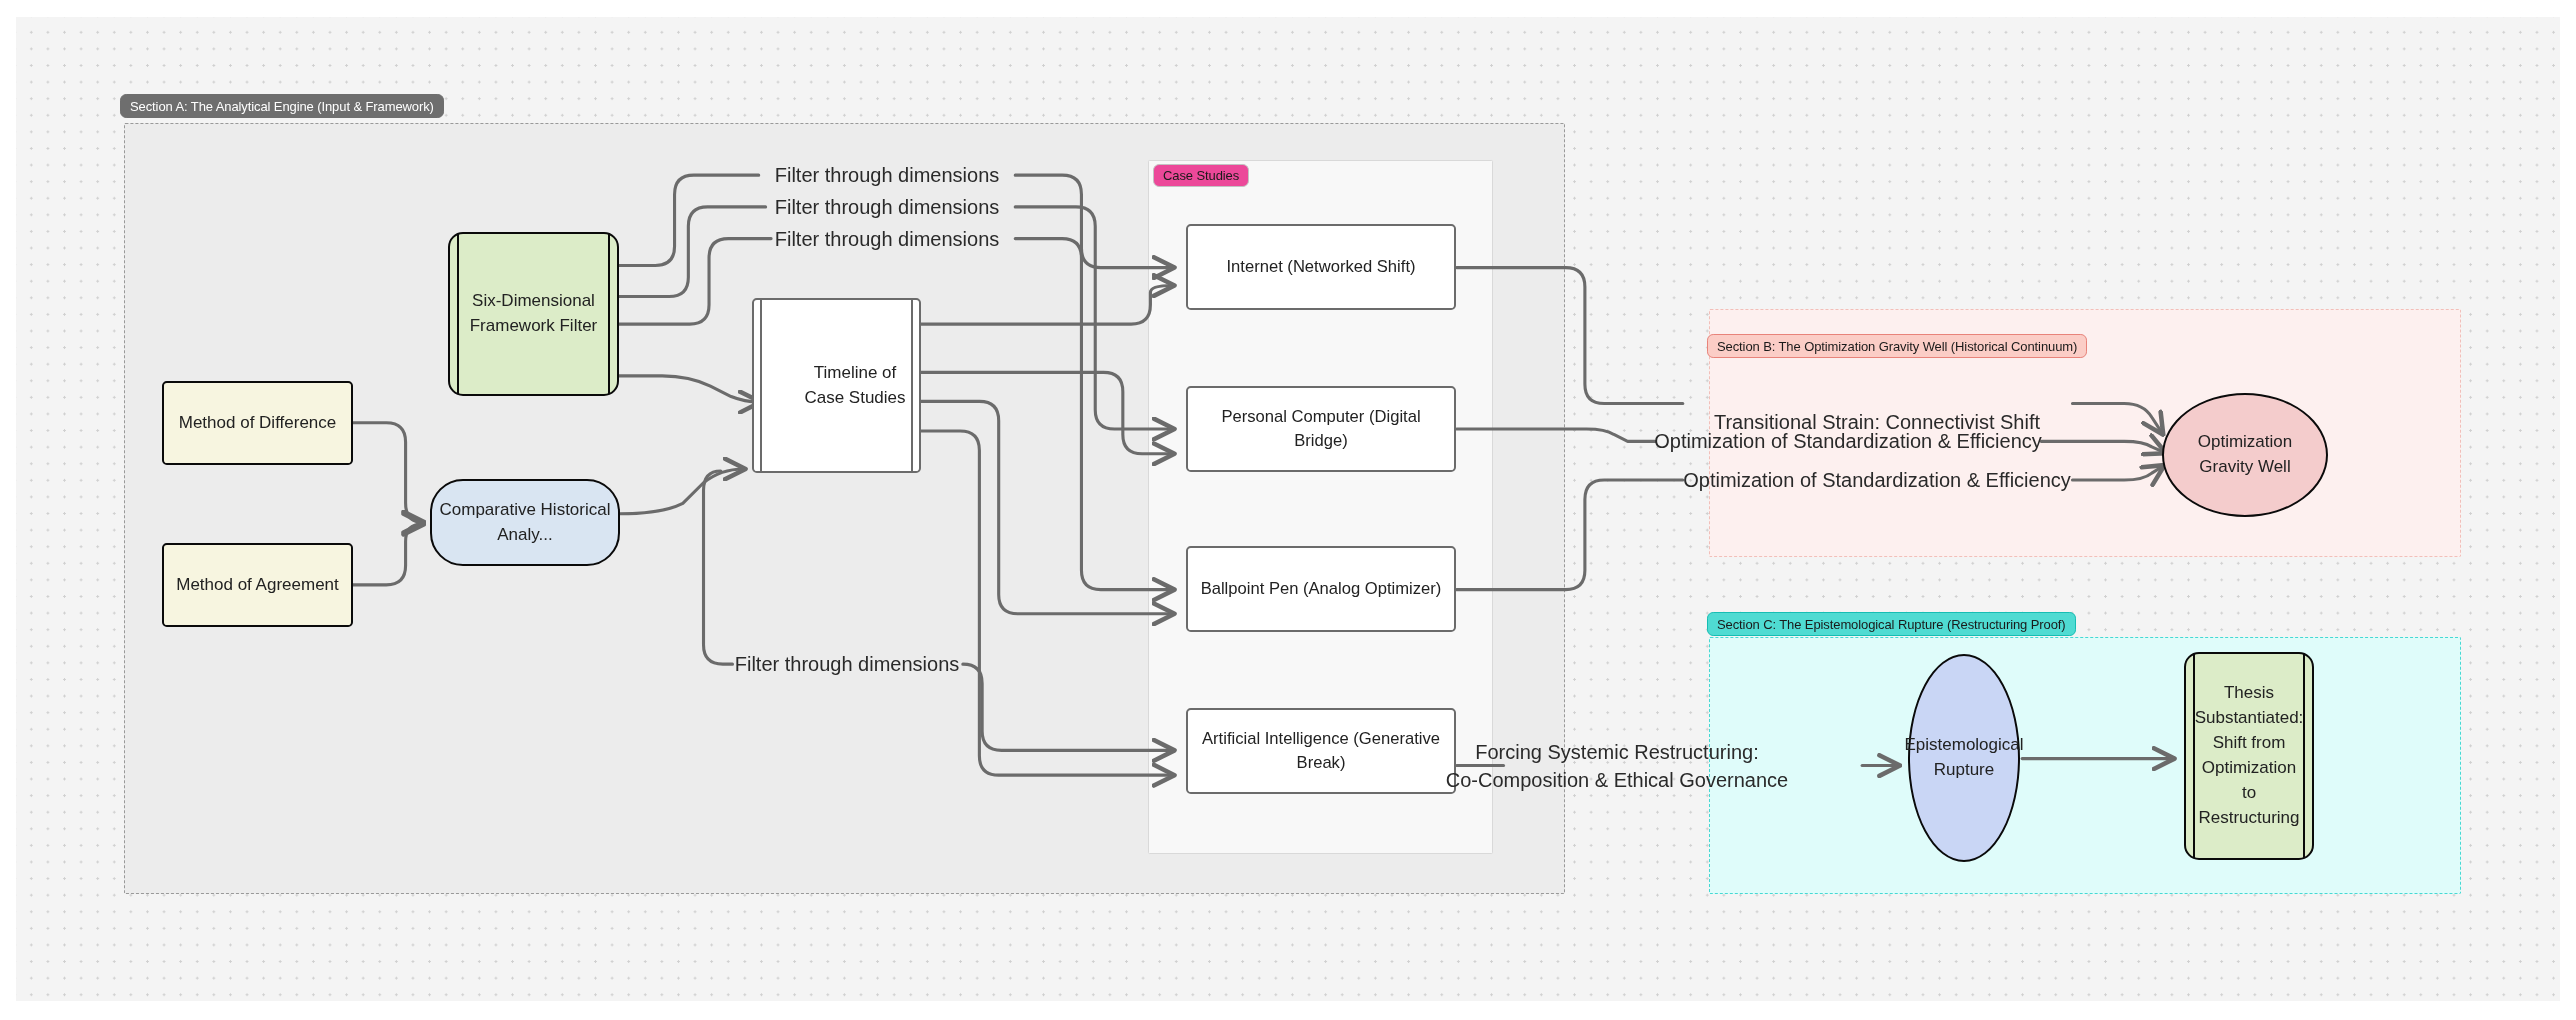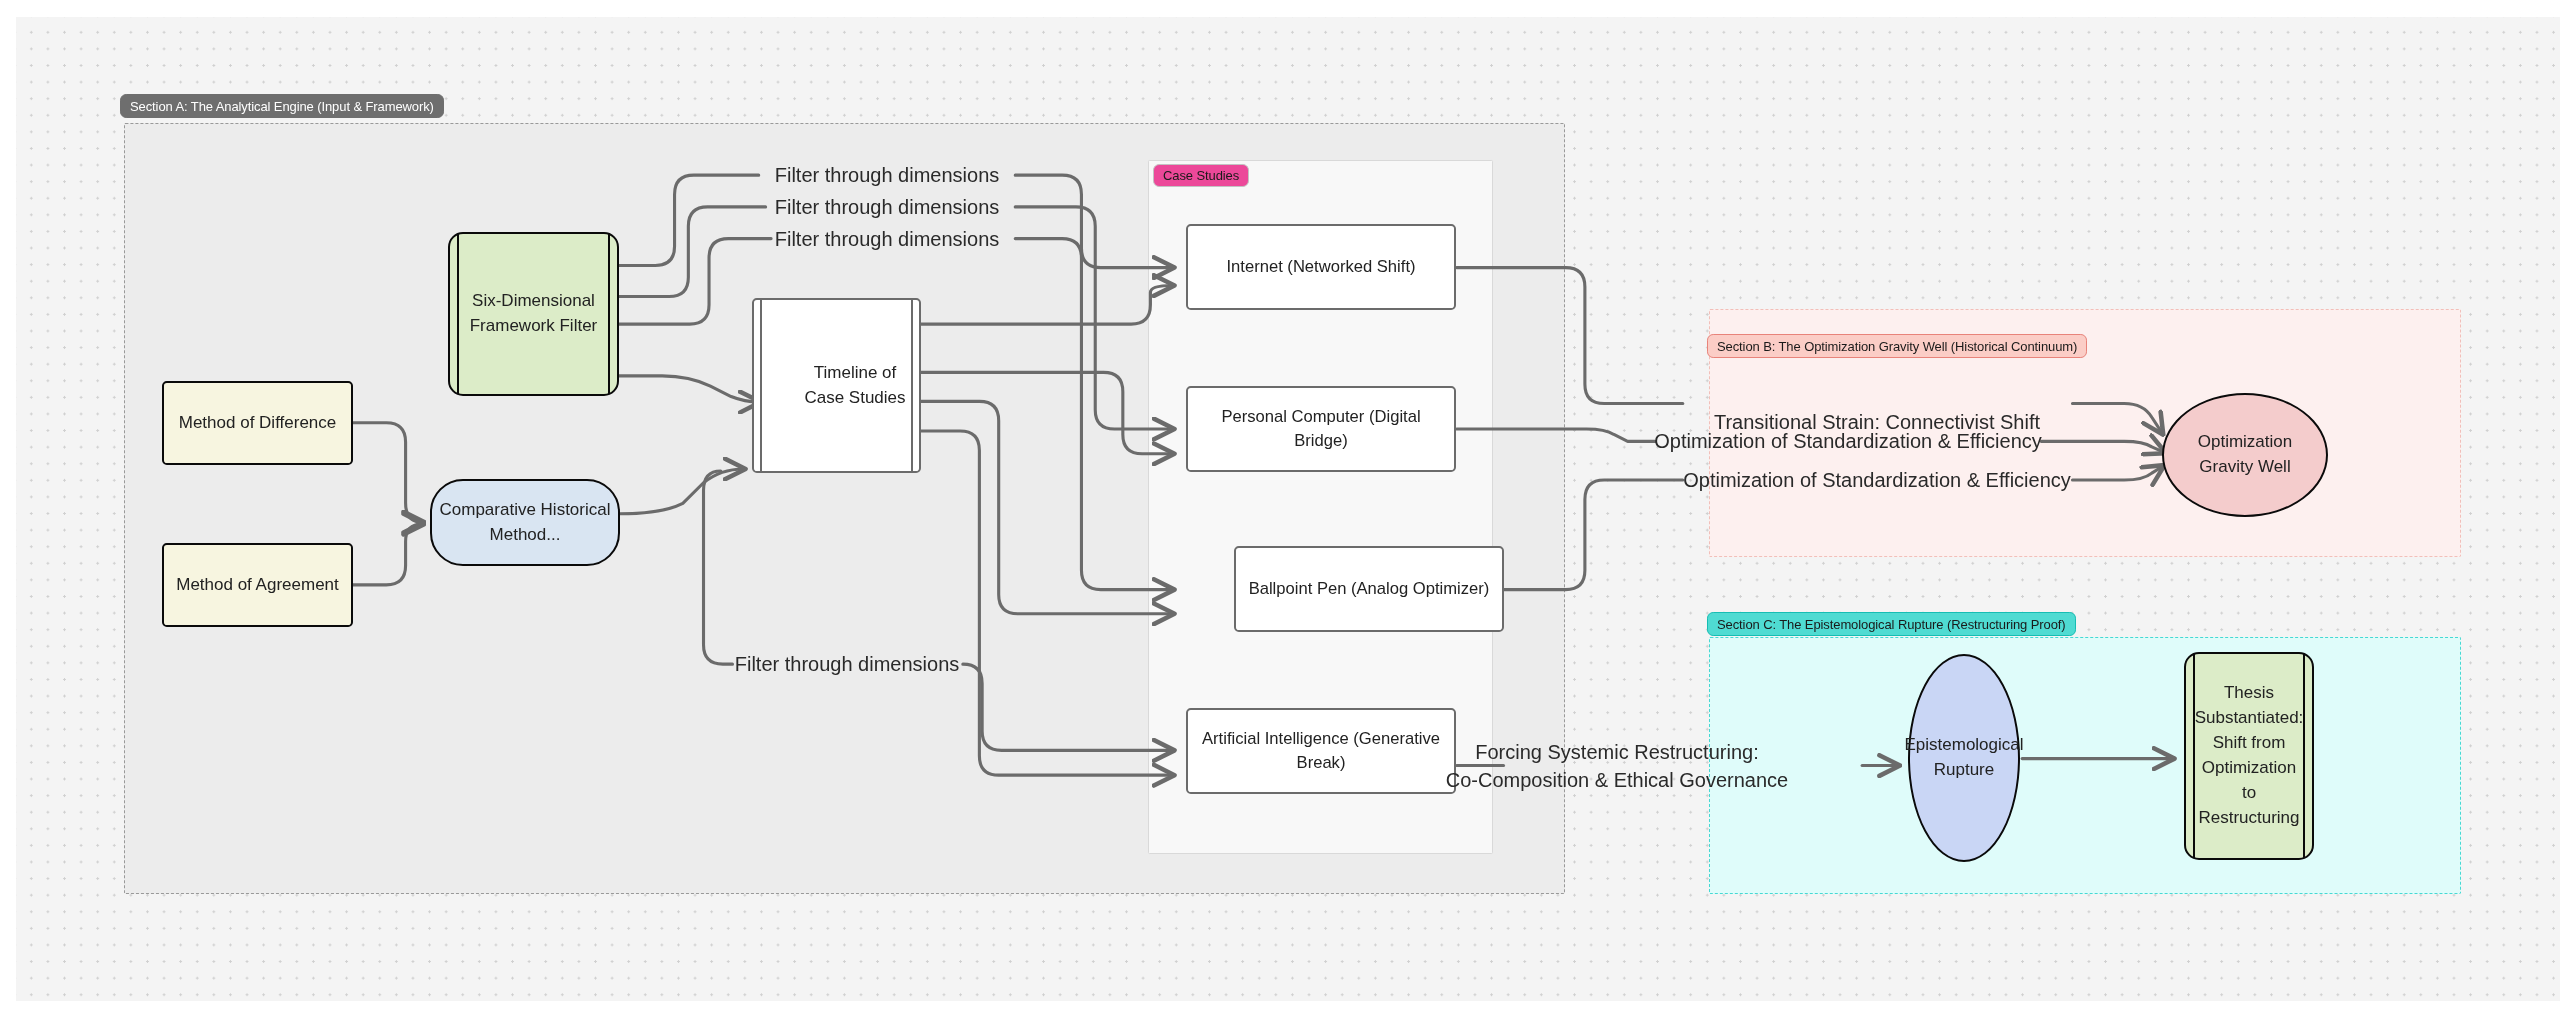--- a/index.html
+++ b/index.html
@@ -178,21 +178,21 @@
 
   
   #node-method-difference { left: 162px;  top: 381px;  width: 191px; height: 84px; }
   #node-method-agreement  { left: 162px;  top: 543px;  width: 191px; height: 84px; }
   #node-cha               { left: 430px;  top: 479px;  width: 190px; height: 87px; }
   #node-six-dim           { left: 448px;  top: 232px;  width: 171px; height: 164px; }
   #node-timeline          { left: 752px; top: 298px;  width: 169px; height: 175px; }
 
   #node-internet  { left: 1186px; top: 224px;  width: 270px; height: 86px; }
   #node-pc        { left: 1186px; top: 386px;  width: 270px; height: 86px; }
-  #node-pen       { left: 1186px; top: 546px;  width: 270px; height: 86px; margin-left: 48px; }
+  #node-pen       { left: 1186px; top: 546px;  width: 270px; height: 86px; }
   #node-ai        { left: 1186px; top: 708px; width: 270px; height: 86px; }
 
   #node-gravity-well { left: 2162px; top: 393px; width: 166px; height: 124px;
                        font-size: 17px; }
   #node-rupture      { left: 1908px; top: 654px; width: 112px; height: 208px;
                        font-size: 17px; }
   #node-thesis       { left: 2184px; top: 652px; width: 130px; height: 208px;
                        font-size: 17px; }
 
   
@@ -289,21 +289,21 @@
 
   <div class="sg-title sgt-a">Section A: The Analytical Engine (Input &amp; Framework)</div>
   <div class="sg-title sgt-case">Case Studies</div>
   <div class="sg-title sgt-b">Section B: The Optimization Gravity Well (Historical Continuum)</div>
   <div class="sg-title sgt-c">Section C: The Epistemological Rupture (Restructuring Proof)</div>
 
   <div id="node-method-difference" class="node n-rect-tan">Method of Difference</div>
 
   <div id="node-method-agreement" class="node n-rect-tan">Method of Agreement</div>
 
-  <div id="node-cha" class="node n-stadium">Comparative Historical Method...</div>
+  <div id="node-cha" class="node n-stadium">Comparative Historical Analy...</div>
 
   <div id="node-six-dim" class="node n-subroutine">Six-Dimensional Framework Filter</div>
 
   <div id="node-timeline" class="node n-subroutine-white">Timeline of Case Studies</div>
 
   <div id="node-internet" class="node n-rect-plain">Internet (Networked Shift)</div>
 
   <div id="node-pc" class="node n-rect-plain">Personal Computer (Digital Bridge)</div>
 
   <div id="node-pen" class="node n-rect-plain">Ballpoint Pen (Analog Optimizer)</div>

